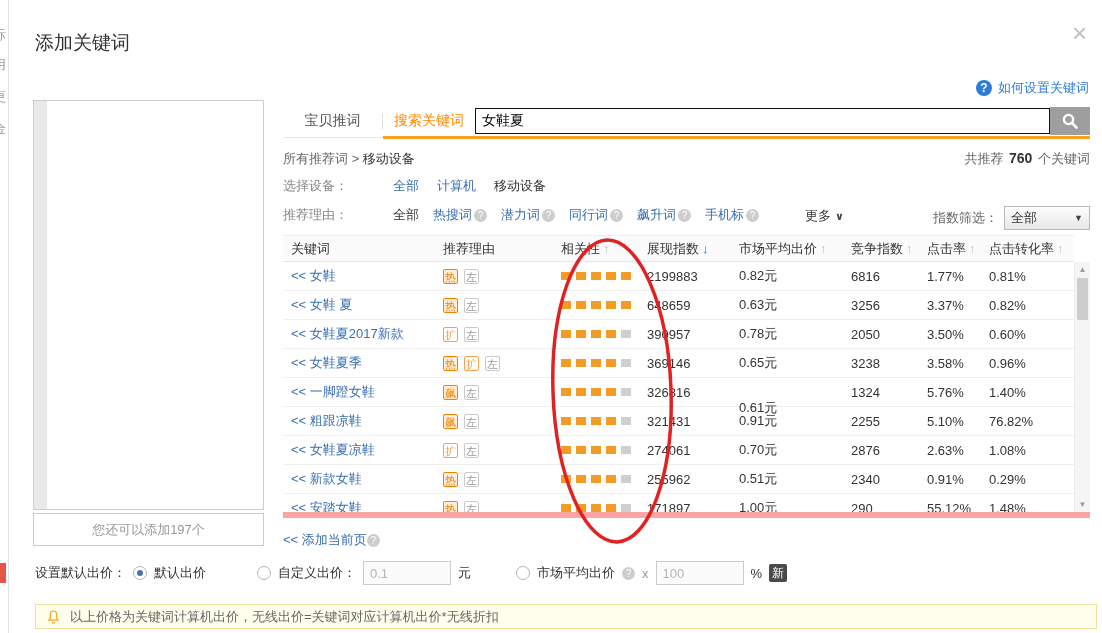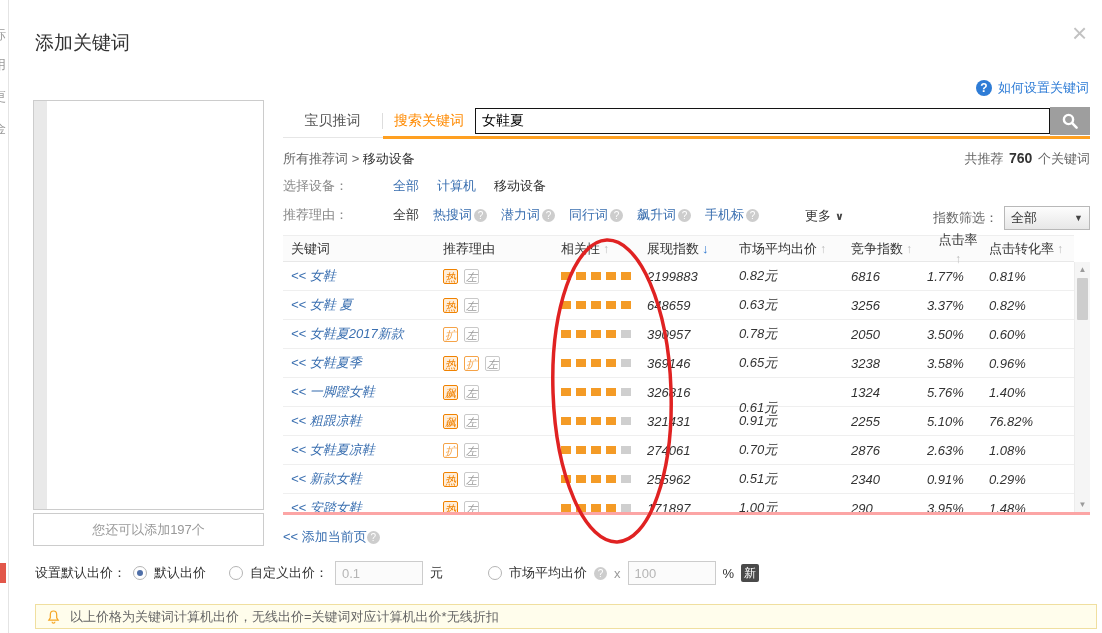--- a/index.html
+++ b/index.html
@@ -59,21 +59,21 @@
             color:#333;cursor:pointer;box-sizing:content-box;}
   .dd-caret{font-size:9px;color:#444;}
 
   
   .table{margin-top:9px;position:relative;width:807px;}
   .t-header{display:flex;height:25px;align-items:center;background:#fbfbfb;border-top:1px solid #eee;
             border-bottom:1px solid #e8e8e8;font-size:13px;color:#333;width:791px;}
   .t-col{box-sizing:border-box;display:flex;align-items:center;gap:3px;flex:none;}
   .arrow-up{color:#bbb;font-size:12px;}
   .arrow-down-active{color:#2e77d0;font-size:13px;font-weight:bold;}
-  .t-bodywrap{position:relative;height:250px;overflow:hidden;border-bottom:3px solid #fca5a5;font-style:italic;}
+  .t-bodywrap{position:relative;height:250px;overflow:hidden;border-bottom:6px solid #fca5a5;}
   .t-row{display:flex;height:28px;align-items:center;border-bottom:1px solid #efefef;font-size:13px;color:#333;width:791px;}
   .kw{color:#3a6fb0;cursor:pointer;}
   .badge{width:15px;height:15px;border-radius:2px;font-size:11px;line-height:14px;text-align:center;
          margin-right:3px;display:inline-block;box-sizing:border-box;}
   .badge-hot,.badge-soar{border:1px solid #f08200;color:#f08200;background:#ffeeda;}
   .badge-ext{border:1px solid #f5a348;color:#f5a348;background:#fff;}
   .badge-left{border:1px solid #c9c9c9;color:#9a9a9a;background:#fff;}
   .rel-sq{width:10px;height:8px;margin-right:2px;display:inline-block;}
   .rel-on{background:#f49b26;}
   .rel-off{background:#cfcfcf;}
@@ -90,21 +90,21 @@
   .match-active{background:#7d7d7d;color:#fff;}
   .match-inactive{background:linear-gradient(#fafafa,#e8e8e8);color:#333;}
 
   
   .bid-row{position:absolute;left:35px;top:561px;display:flex;align-items:center;font-size:13px;color:#333;gap:7px;}
   .radio{width:14px;height:14px;border:1px solid #b5b5b5;border-radius:50%;background:#fff;position:relative;
          display:inline-block;flex:none;cursor:pointer;box-sizing:border-box;}
   .radio.on::after{content:"";position:absolute;left:3px;top:3px;width:6px;height:6px;border-radius:50%;background:#4f6fa8;}
   .bid-input{width:88px;height:24px;border:1px solid #ccc;background:#fbfbfb;color:#b5b5b5;font-size:13px;
              padding:0 6px;box-sizing:border-box;outline:none;}
-  .sp-28{margin-right:16px;} .sp-38{margin-right:38px;}
+  .sp-28{margin-right:44px;} .sp-38{margin-right:38px;}
   .mult{color:#999;}
   .new-badge{width:18px;height:18px;background:#4a4a4a;color:#fff;font-size:12px;line-height:18px;
              text-align:center;border-radius:2px;display:inline-block;}
 
   
   .notice{position:absolute;left:35px;top:604px;width:1062px;height:25px;background:#fffdec;border:1px solid #f0df9f;
           display:flex;align-items:center;gap:9px;padding:0 10px;box-sizing:border-box;font-size:13px;color:#666;}
 
   .ellipse-overlay{position:absolute;left:0;top:0;pointer-events:none;}
 </style>
@@ -217,21 +217,21 @@
             <span class="arrow-down-active">↓</span>
           </div>
           <div class="t-col" style="width: 112px;">
             <span>市场平均出价</span>
             <span class="arrow-up">↑</span>
           </div>
           <div class="t-col" style="width: 76px;">
             <span>竞争指数</span>
             <span class="arrow-up">↑</span>
           </div>
-          <div class="t-col" style="width: 62px; flex-direction: column;">
+          <div class="t-col" style="width: 62px;">
             <span>点击率</span>
             <span class="arrow-up">↑</span>
           </div>
           <div class="t-col" style="width: 85px;">
             <span>点击转化率</span>
             <span class="arrow-up">↑</span>
           </div>
         </div>
       <div class="t-bodywrap">
         <div id="t-body">
@@ -415,21 +415,21 @@
               <div class="t-col" style="width: 86px;">
                 <span class="rel-sq rel-on"></span>
                 <span class="rel-sq rel-on"></span>
                 <span class="rel-sq rel-on"></span>
                 <span class="rel-sq rel-on"></span>
                 <span class="rel-sq rel-off"></span>
               </div>
               <div class="t-col" style="width: 92px;">171897</div>
               <div class="t-col" style="width: 112px;">1.00元</div>
               <div class="t-col" style="width: 76px;">290</div>
-              <div class="t-col" style="width: 62px;">3.95%</div>
+              <div class="t-col" style="width: 62px;">55.12%</div>
               <div class="t-col" style="width: 85px;">1.48%</div>
             </div>
           </div>
         <div class="scrollbar">
           <div class="sb-up">▲</div>
           <div class="sb-thumb"></div>
           <div class="sb-down">▼</div>
         </div>
       </div>
     </div>

